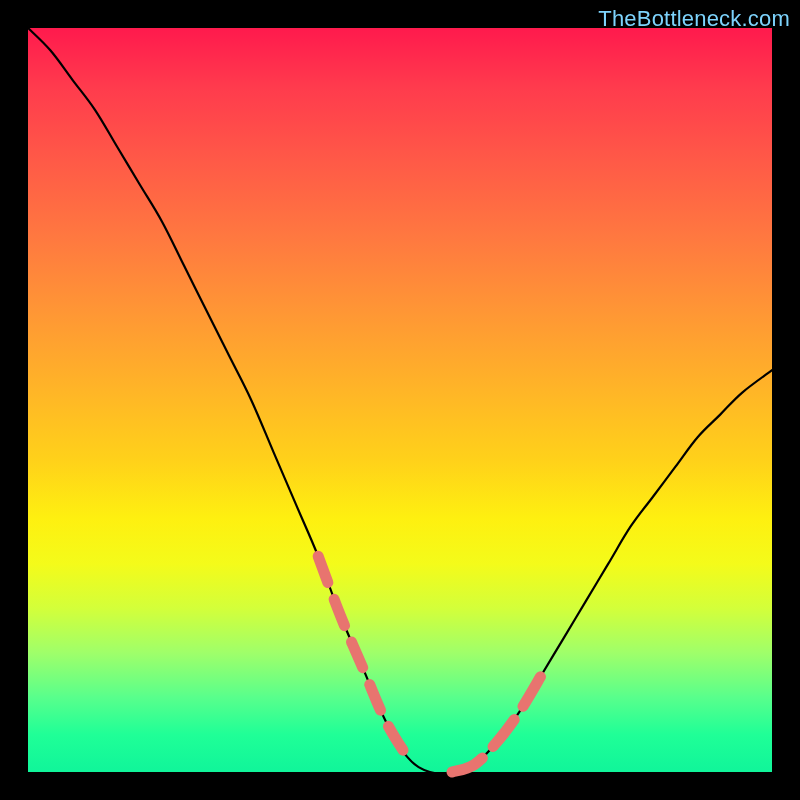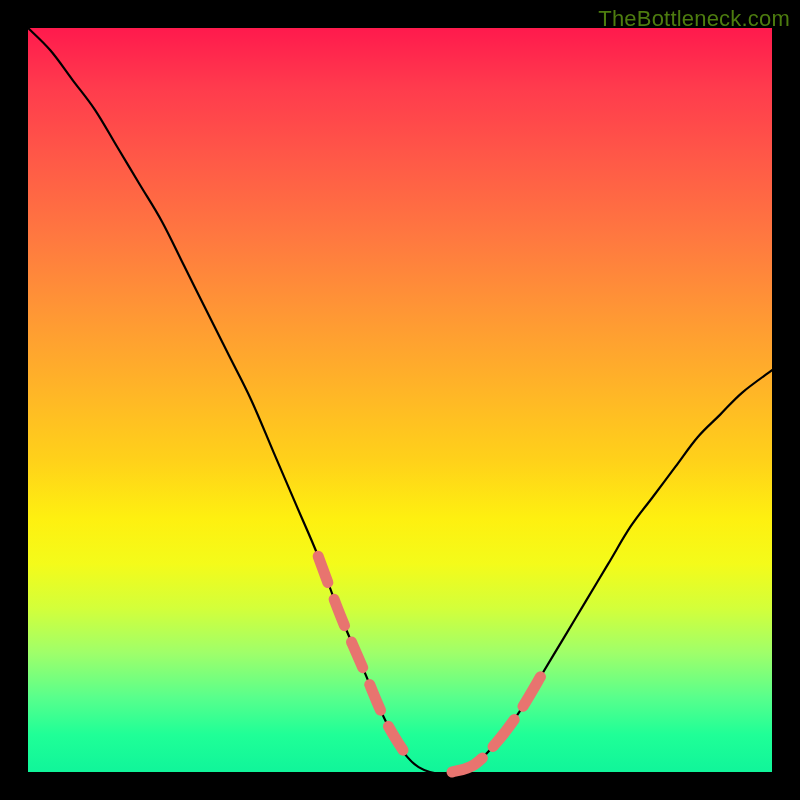--- a/index.html
+++ b/index.html
@@ -38,21 +38,21 @@
       #d3ff3a 78%,
       #9fff6a 84%,
       #58ff8c 90%,
       #1fff97 95%,
       #10f59a 100%);
   }
   .watermark {
     position: absolute;
     top: 6px;
     right: 10px;
-    color: #4d7c0f;
+    color: #7dd3fc;
     font-size: 22px;
     letter-spacing: 0.2px;
   }
   svg.curve {
     position: absolute;
     left: 28px;
     top: 28px;
     width: 744px;
     height: 744px;
     overflow: visible;

